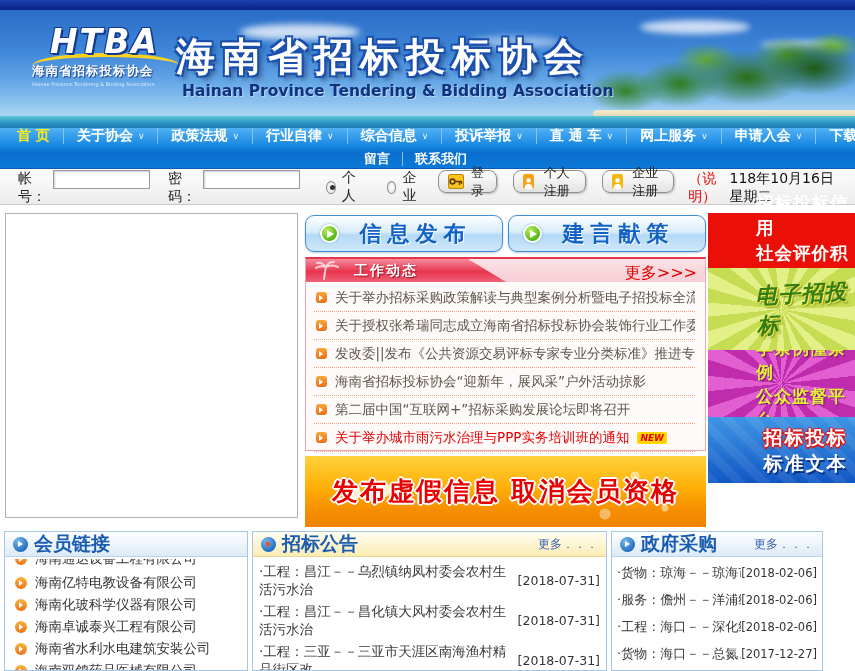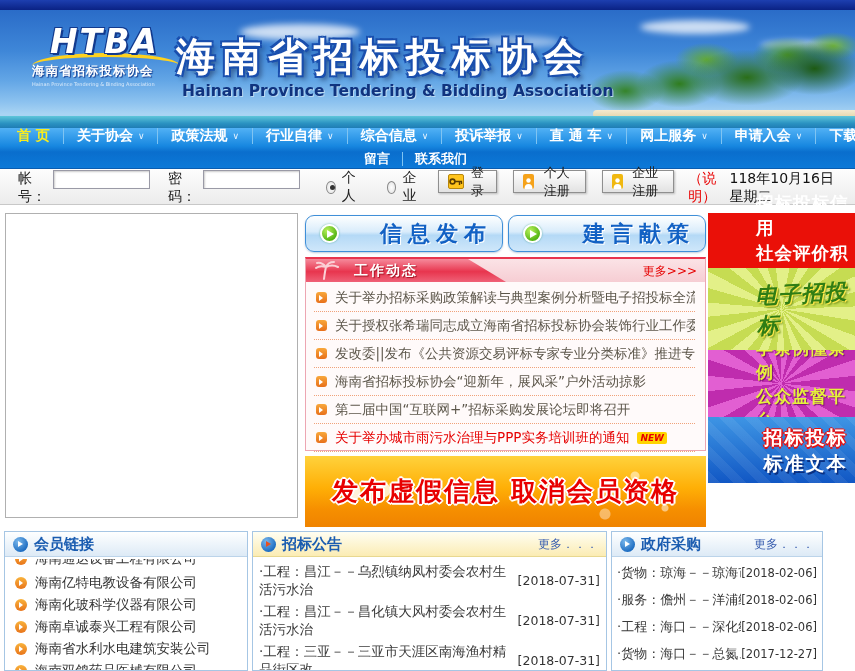--- a/index.html
+++ b/index.html
@@ -66,21 +66,21 @@
     display:flex; font-size:14px; color:#222; }
   .lg-label { margin-left:18px; }
   .lg-input { width:97px; height:19px; border:1px solid #9a9aa6; background:#fff;
     box-shadow:inset 1px 1px 2px #ccc; margin-left:4px; }
   .radio { width:13px; height:13px; border-radius:50%; border:1px solid #8a8a8a;
     background:radial-gradient(#fff,#e0e0e0); display:inline-block; position:relative; cursor:pointer; }
   .radio.checked::after { content:""; position:absolute; left:3px; top:3px; width:5px; height:5px;
     border-radius:50%; background:#333; }
   .rgroup { display:flex; align-items:center; gap:6px; margin-left:26px; }
   .lg-btn { display:flex; align-items:center; gap:4px; height:23px; padding:0 9px; margin-left:16px;
-    border:1px solid #8f8f8f; border-radius:0; background:linear-gradient(#ffffff,#e2e2e2);
+    border:1px solid #8f8f8f; border-radius:8px; background:linear-gradient(#ffffff,#e2e2e2);
     font-size:13px; color:#222; cursor:pointer; box-shadow:1px 1px 2px #bbb; }
   .ic-key { width:20px; height:15px; background:#ffc41c; border:1px solid #b8860b; border-radius:2px;
     display:flex; align-items:center; justify-content:center; }
   .ic-person { width:15px; height:15px; display:flex; align-items:flex-end; justify-content:center;
     border-radius:2px; }
   .ic-person.orange { background:#f5a21a; }
   .ic-person.yellow { background:#f0b810; }
   .note { color:#e80000; margin-left:14px; font-size:14px; }
   .lg-date { margin-left:auto; margin-right:14px; font-size:14px; color:#111; }
 
@@ -89,33 +89,33 @@
     background:#fff; border:1px solid #b0b0b0; }
 
   .cta { position:absolute; width:198px; height:37px; border:1px solid #3f8fd8; border-radius:9px;
     background:linear-gradient(#feffff,#d9ecfb 45%,#b4d9f6 55%,#cfe7fa);
     display:flex; align-items:center; cursor:pointer; box-shadow:0 1px 2px rgba(0,60,120,.25); }
   .cta-play { width:19px; height:19px; border-radius:50%; margin-left:14px;
     background:radial-gradient(circle at 35% 30%,#b8f05a,#55b515 70%); border:2px solid #fff;
     box-shadow:0 0 2px #5a9; display:flex; align-items:center; justify-content:center; }
   .cta-play::after { content:""; border-left:7px solid #fff; border-top:4px solid transparent;
     border-bottom:4px solid transparent; margin-left:2px; }
-  .cta-label { flex:1; text-align:right; font-size:22px; font-weight:bold; color:#1261c4;
+  .cta-label { flex:1; text-align:center; font-size:22px; font-weight:bold; color:#1261c4;
     letter-spacing:6px; text-shadow:1px 1px 0 #fff; margin-right:10px; }
 
   
   .newsbox { position:absolute; left:305px; top:257px; width:401px; height:194px;
     border:1px solid #eda6b2; background:#fffafa; border-top:2px solid #e8354e; }
   .news-head { position:relative; height:23px; background:linear-gradient(#fbe3e6,#f6cdd3); overflow:hidden; }
   .news-seg { position:absolute; left:0; top:0; width:200px; height:23px;
     background:linear-gradient(#f58a9b,#e8354e 55%,#ef6177);
     clip-path:polygon(0 0,162px 0,200px 23px,0 23px); }
   .news-title { position:absolute; left:48px; top:3px; color:#fff; font-size:14px; font-weight:bold;
     letter-spacing:2px; text-shadow:1px 1px 1px #a01020; }
-  .news-more { position:absolute; right:8px; top:4px; color:#e60000; font-size:12px; cursor:pointer; }
+  .news-more { position:absolute; right:8px; top:4px; color:#e60000; font-size:16px; cursor:pointer; }
   .palm-icon { position:absolute; left:8px; top:2px; }
   .news-list { padding:2px 10px 0 8px; }
   .news-item { display:flex; align-items:center; height:28px; border-bottom:1px dotted #f0a27a;
     font-size:13.5px; color:#5c564a; cursor:pointer; }
   .news-item:last-child { border-bottom:1px dotted #f0a27a; }
   .nbullet { width:11px; height:11px; background:linear-gradient(#f8a83c,#e8701a); border-radius:3px;
     margin:8px 8px 0 2px; flex:none; align-self:flex-start; position:relative; }
   .nbullet::after { content:""; position:absolute; left:3px; top:2.5px; border-left:4px solid #fff;
     border-top:3px solid transparent; border-bottom:3px solid transparent; }
   .news-item .ntext { white-space:nowrap; overflow:hidden; }
@@ -160,21 +160,21 @@
     text-shadow:1.5px 1.5px 0 #0a2f80; }
 
   
   .sec { position:absolute; top:531px; height:140px; border:1px solid #a6c6e4; background:#fff; overflow:hidden; }
   .sec-members { left:4px; width:244px; }
   .sec-tenders { left:252px; width:355px; }
   .sec-proc { left:611px; width:212px; }
   .sec-head { height:25px; display:flex; align-items:center; padding:0 8px;
     background:linear-gradient(#feffff,#ddeaf6); border-bottom:1px solid #bcd4ea; }
   .sec-head.cream { background:linear-gradient(#fffef2,#fbecb4); border-bottom:1px solid #e8d890; }
-  .sec-title { font-size:15px; font-weight:bold; color:#1a5cb0; margin-left:6px; }
+  .sec-title { font-size:19px; font-weight:bold; color:#1a5cb0; margin-left:6px; }
   .sec-more { margin-left:auto; font-size:12px; color:#3a5fb0; cursor:pointer; }
   .hicon { width:15px; height:15px; border-radius:50%;
     background:radial-gradient(circle at 35% 30%,#7ab8ec,#1a6ac0 75%); position:relative; flex:none; }
   .hicon::after { content:""; position:absolute; left:5px; top:4px; border-left:5px solid #fff;
     border-top:3.5px solid transparent; border-bottom:3.5px solid transparent; }
   .hicon.red::after { border-left-color:#e85020; }
 
   .m-list { padding:2px 8px 0 10px; }
   .m-clip { height:13px; overflow:hidden; }
   .m-clip .m-item { margin-top:-11px; border:none; }

